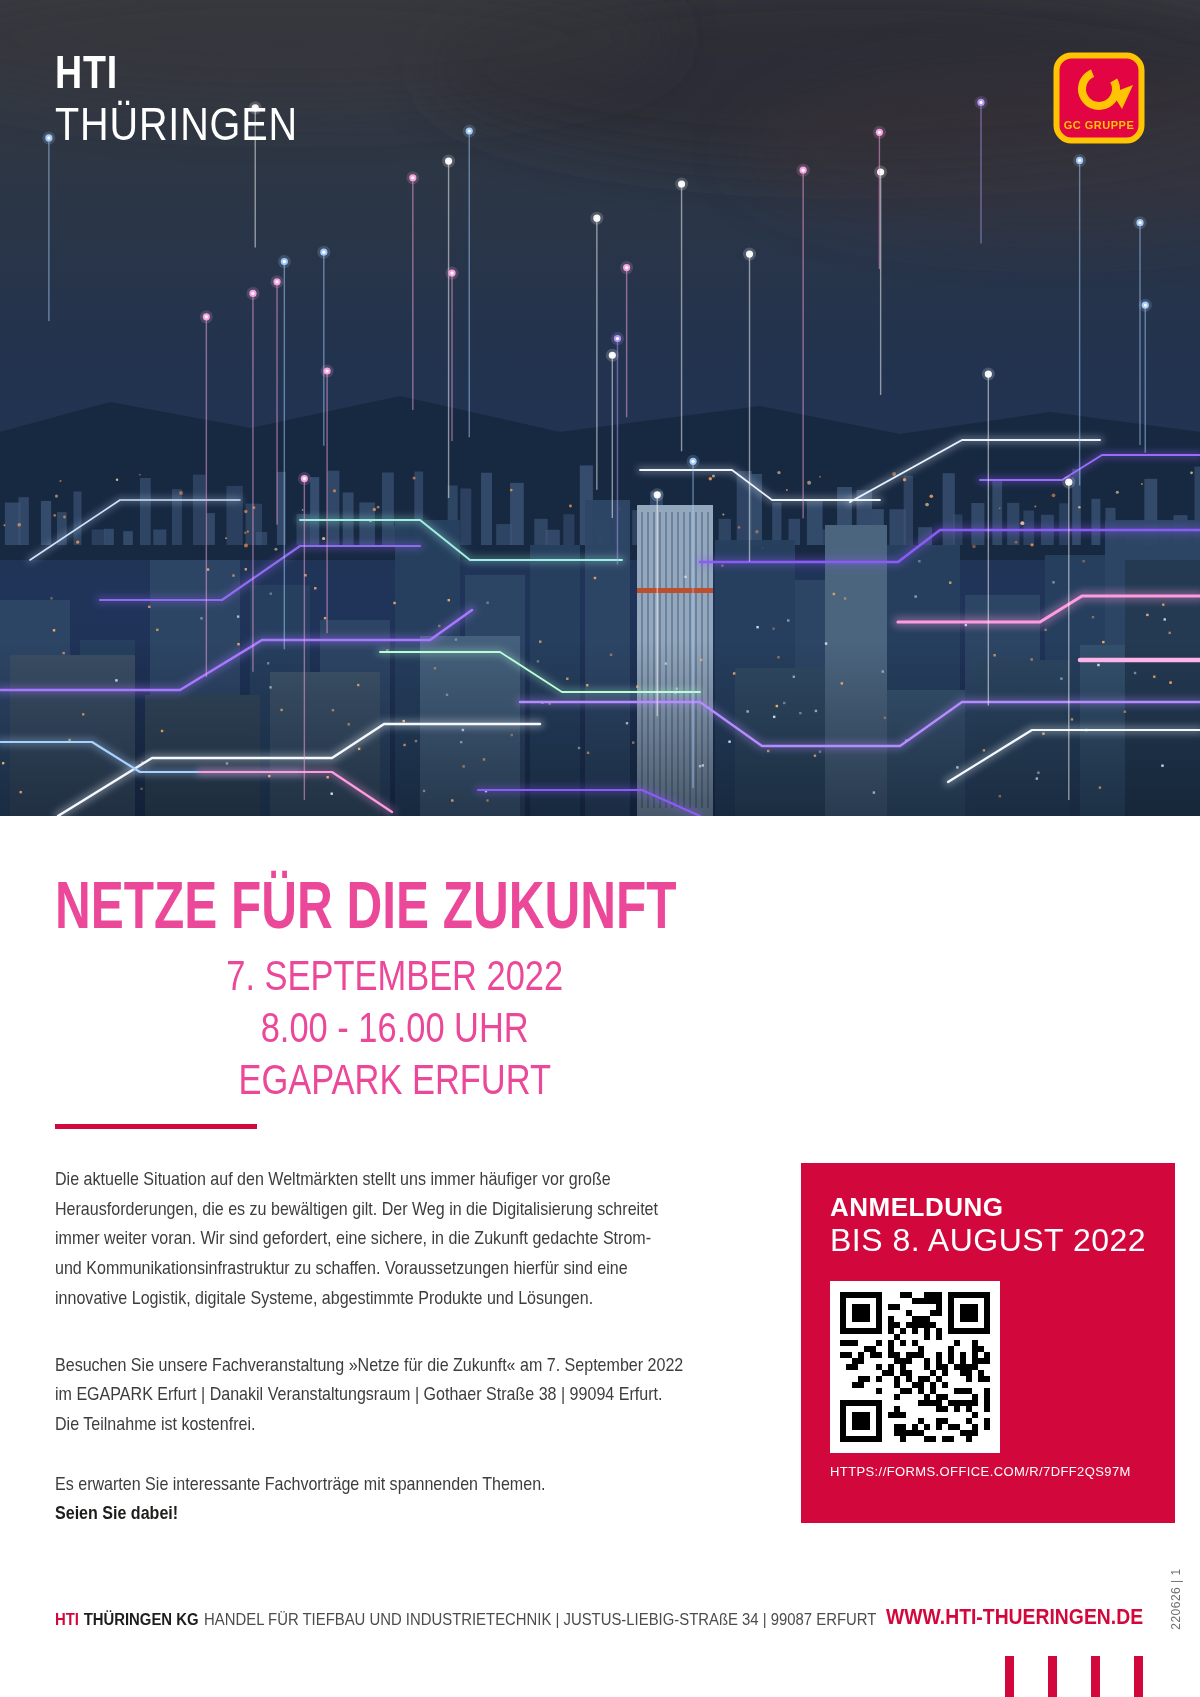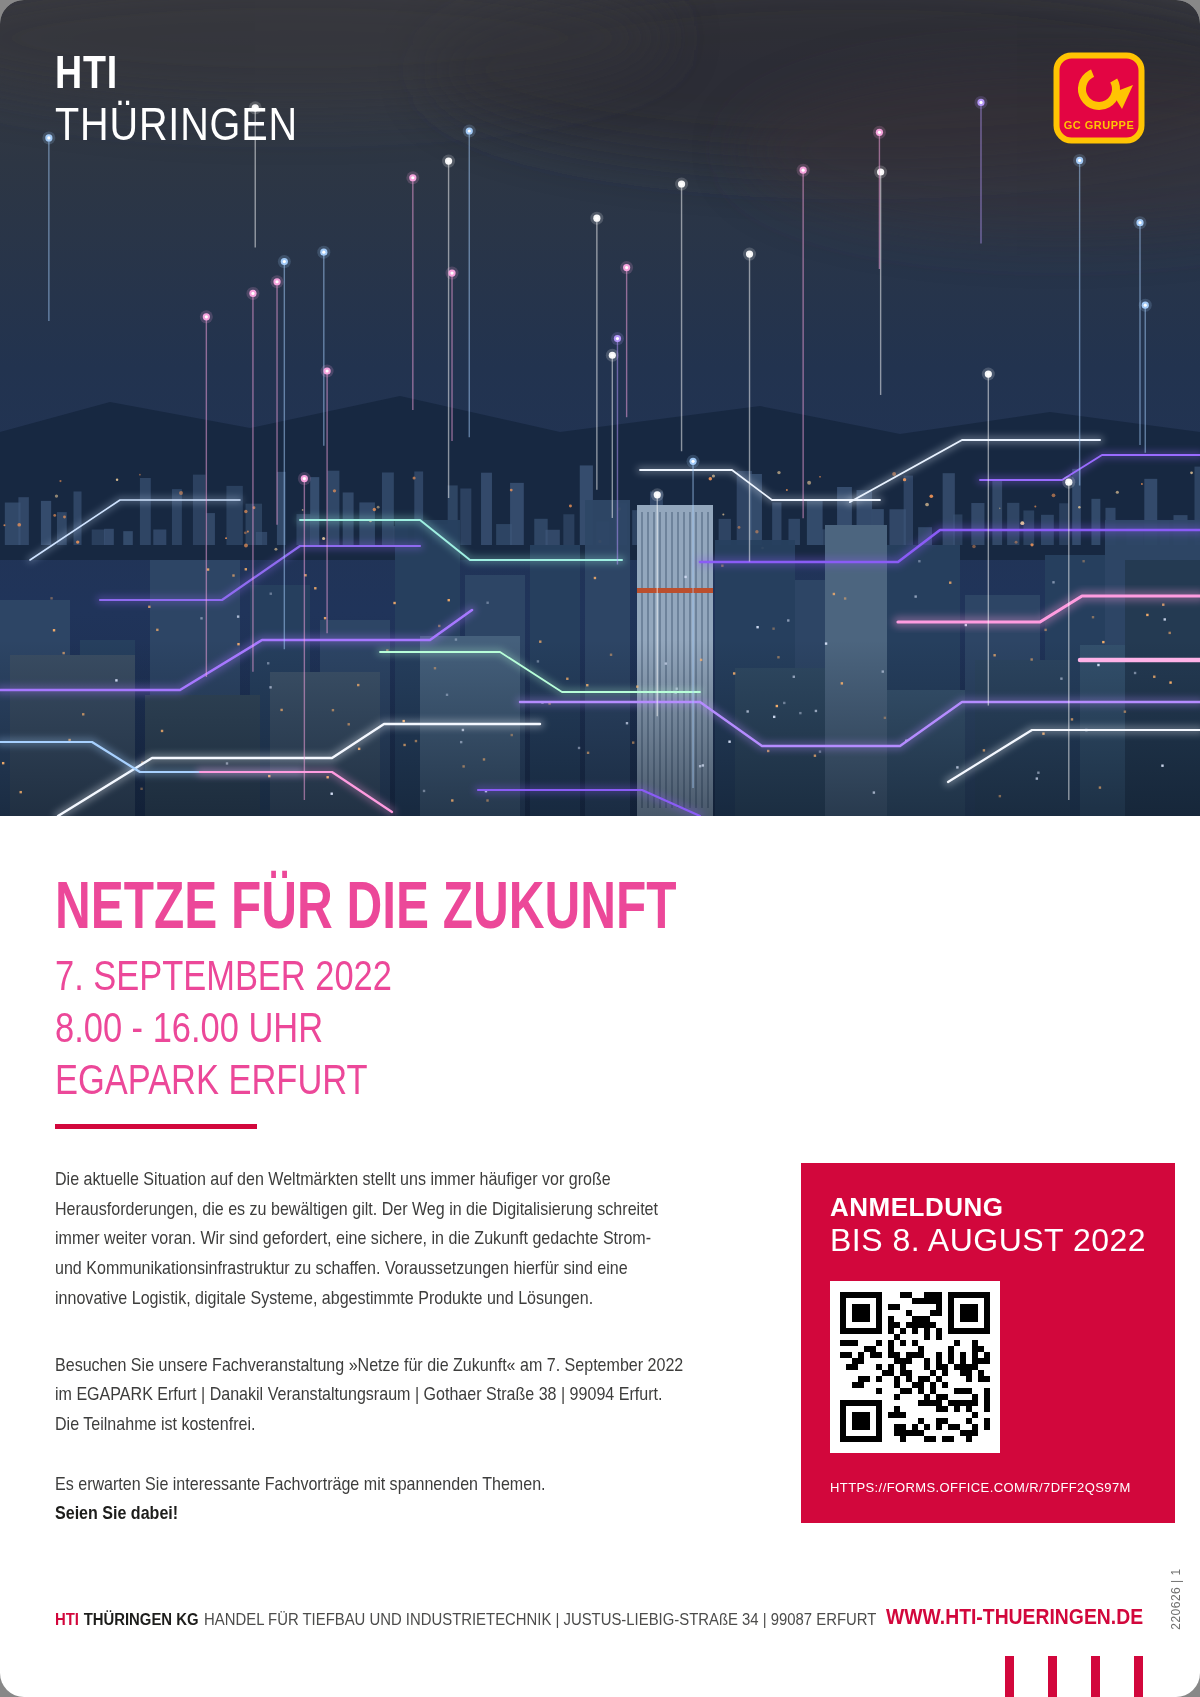--- a/index.html
+++ b/index.html
@@ -1,49 +1,49 @@
 <!DOCTYPE html>
 <html><head>
 <meta charset="utf-8">
 <style>
   html,body{margin:0;padding:0;background:#888;}
   .page{position:relative;width:1200px;height:1697px;background:#ffffff;overflow:hidden;
-        font-family:"Liberation Sans",sans-serif;margin:0 auto;border-radius:24px;}
+        font-family:"Liberation Sans",sans-serif;margin:0 auto;}
   
   .hero{position:absolute;left:0;top:0;width:1200px;height:816px;}
   .hero svg{display:block;}
   .brand{position:absolute;left:55px;top:48px;color:#ffffff;line-height:1;}
   .brand .l1{font-size:47px;font-weight:bold;letter-spacing:1px;display:inline-block;
              transform:scaleX(.8);transform-origin:0 0;}
   .brand .l2{font-size:46px;font-weight:400;letter-spacing:1px;display:inline-block;
              transform:scaleX(.86);transform-origin:0 0;margin-top:6px;}
   .gc-logo{position:absolute;left:1053px;top:52px;width:92px;height:92px;}
   
   .title-block{position:absolute;left:55px;top:872px;color:#ec4899;}
   .title-block h1{margin:0;font-size:66px;line-height:1;font-weight:bold;white-space:nowrap;
                   transform:scaleX(.75);transform-origin:0 0;letter-spacing:0;}
   .subline{display:block;font-size:42px;line-height:52px;font-weight:400;white-space:nowrap;
            transform:scaleX(.82);transform-origin:0 0;}
-  .sub-wrap{margin-top:12px;}
+  .sub-wrap{margin-top:12px;text-align:center;}
   .rule{position:absolute;left:55px;top:1124px;width:202px;height:5px;}
   
   .copy{position:absolute;left:55px;top:1164px;width:765px;color:#3d3d3c;font-size:19px;
         line-height:29.7px;transform:scaleX(.845);transform-origin:0 0;}
   .copy p{margin:0;white-space:pre-line;}
   .copy .p2{margin-top:37px;}
   .copy .p3{margin-top:30px;}
   .copy .cta{font-weight:bold;color:#1d1d1b;}
   
   .reg-box{position:absolute;left:801px;top:1163px;width:374px;height:360px;box-sizing:border-box;
            padding:27px 28px 0 29px;color:#ffffff;}
   .reg-title{font-size:26px;font-weight:bold;letter-spacing:.5px;line-height:34px;}
   .reg-sub{font-size:32px;font-weight:400;letter-spacing:.5px;line-height:32px;}
   .qr-wrap{margin-top:25px;width:170px;height:172px;background:#ffffff;display:flex;
            align-items:center;justify-content:center;}
-  .reg-url{margin-top:27px;font-size:13px;letter-spacing:.4px;white-space:nowrap;}
+  .reg-url{margin-top:11px;font-size:13px;letter-spacing:.4px;white-space:nowrap;}
   
   .footer-line{position:absolute;left:55px;top:1611px;font-size:16px;color:#4c4c4b;
                white-space:nowrap;transform:scaleX(.93);transform-origin:0 0;}
   .footer-line .co1{font-weight:bold;margin-right:5px;}
   .footer-line .co2{font-weight:bold;color:#1d1d1b;margin-right:6px;}
   .website{position:absolute;right:57px;top:1604px;font-size:22px;font-weight:bold;
            white-space:nowrap;transform:scaleX(.88);transform-origin:100% 0;}
   .side-code{position:absolute;left:1116px;top:1592px;width:120px;text-align:center;
              font-size:12px;color:#6f6f6e;letter-spacing:.5px;
              transform:rotate(-90deg);transform-origin:center;}

